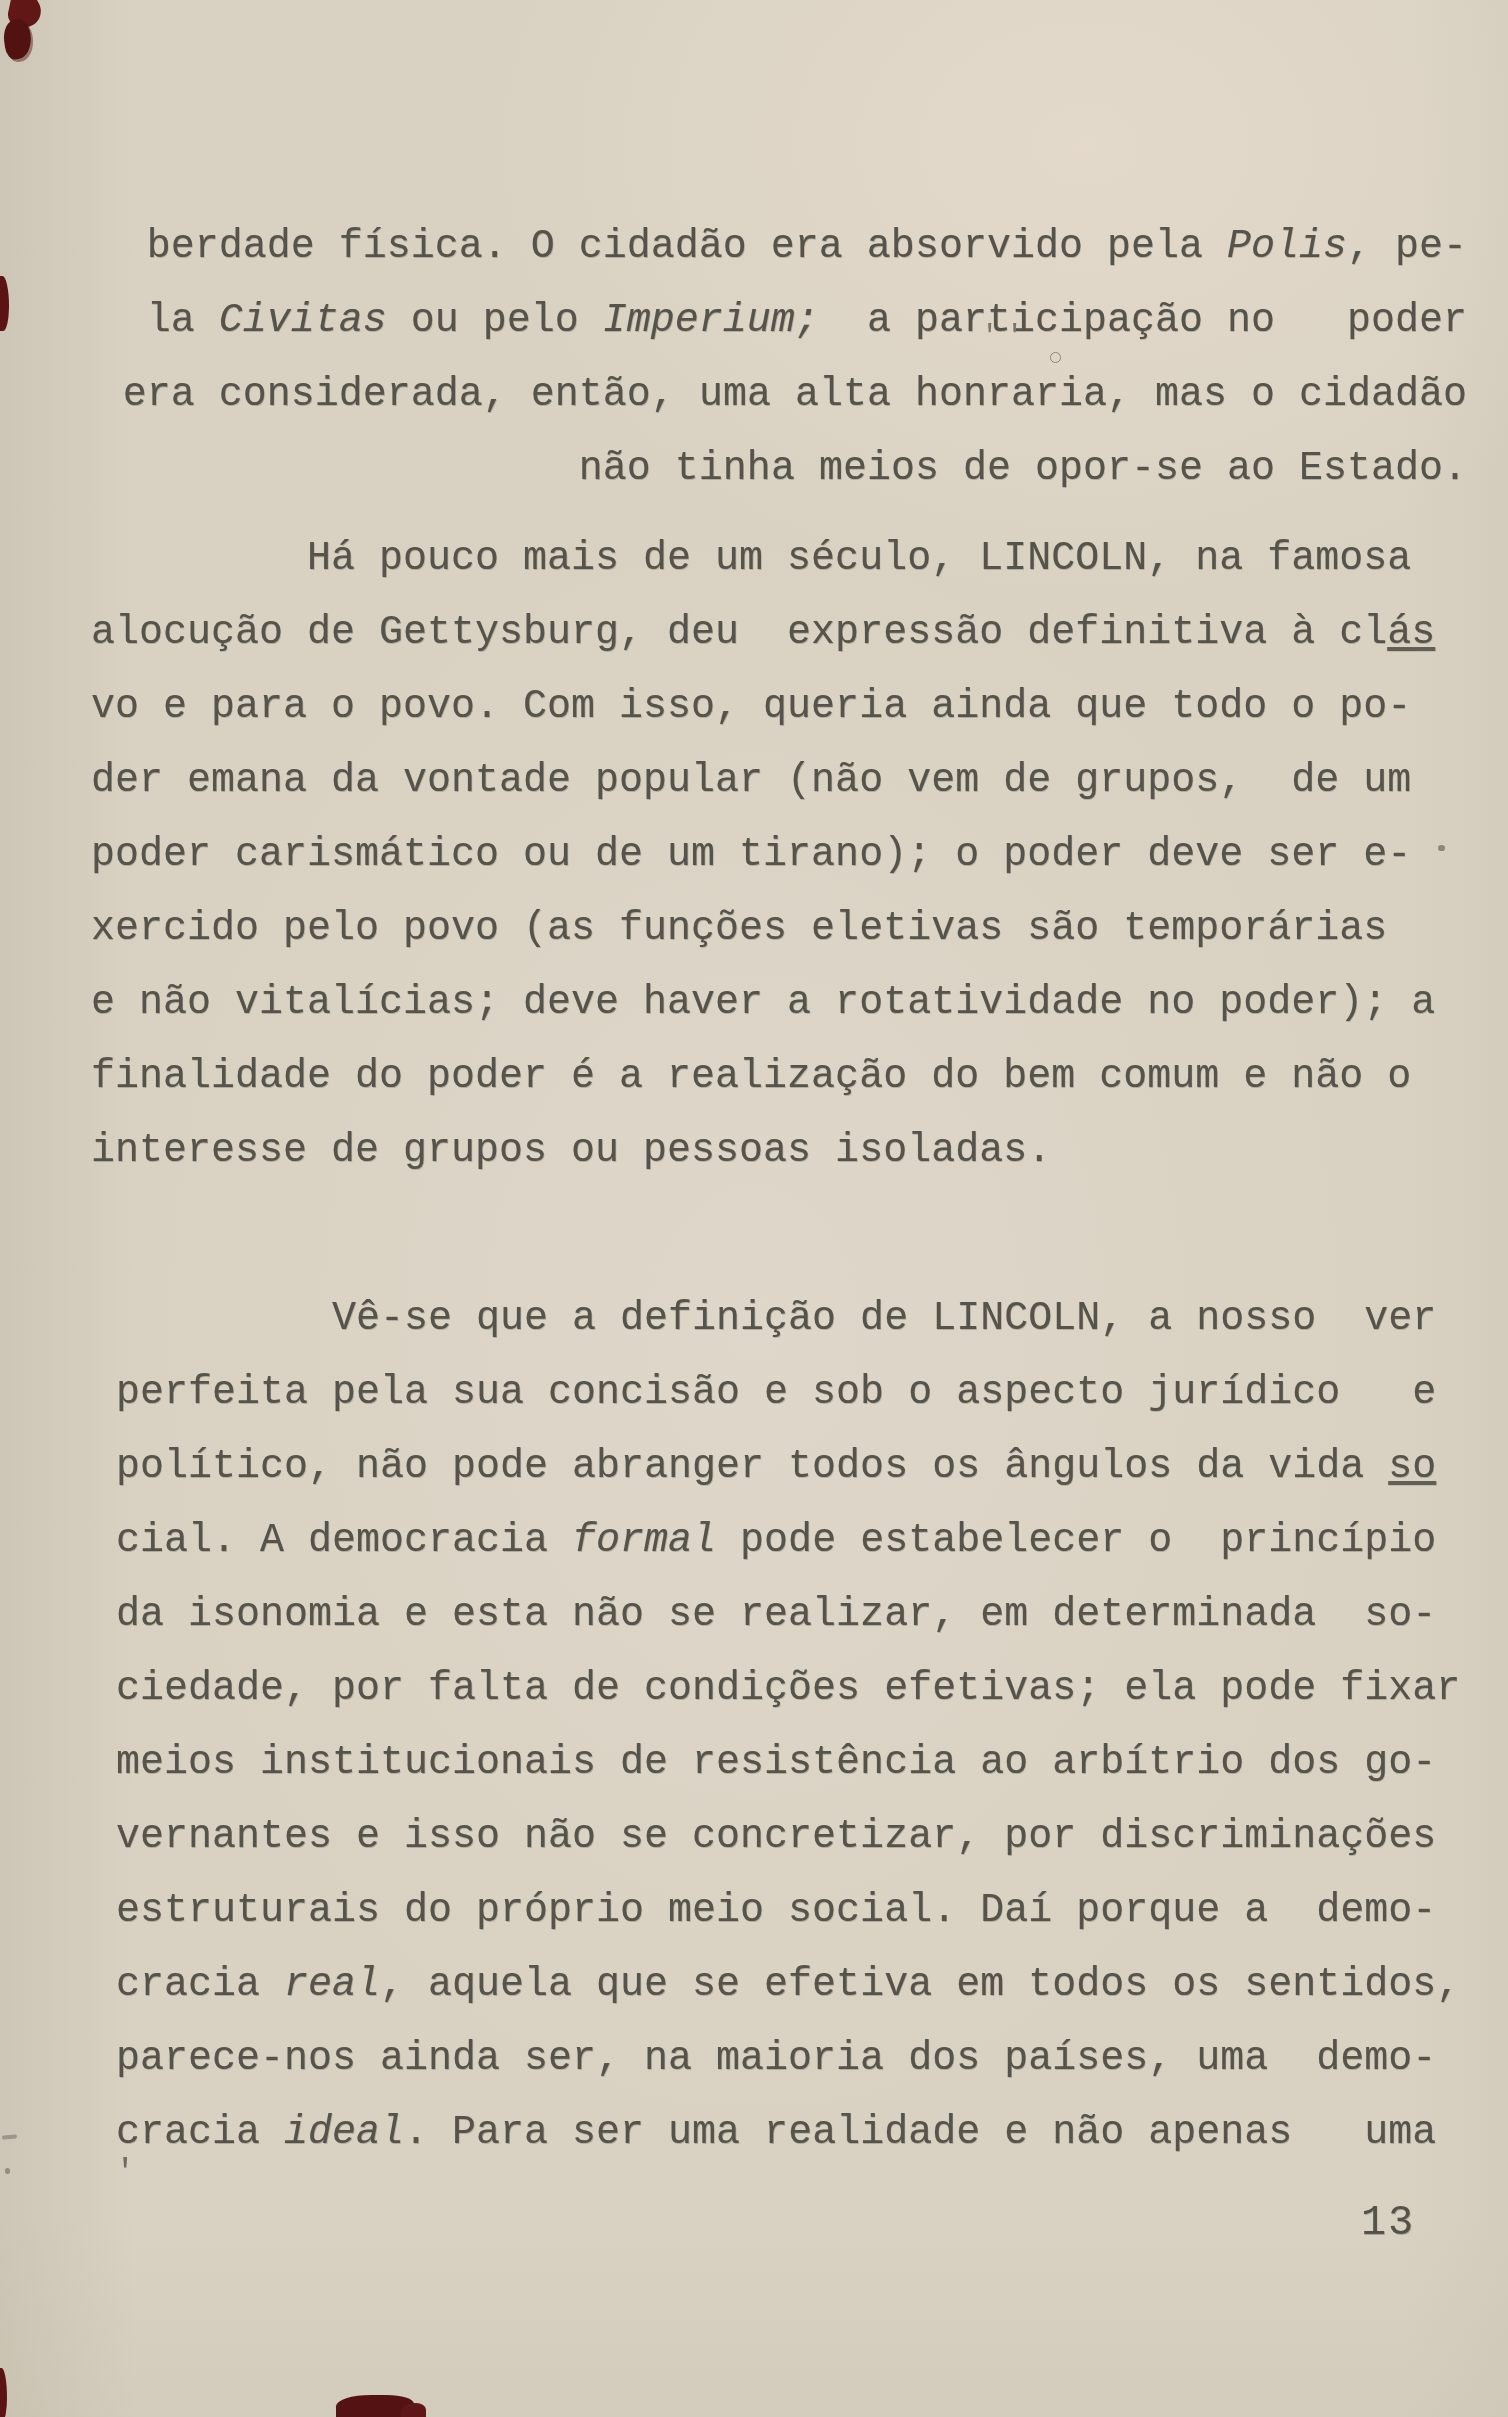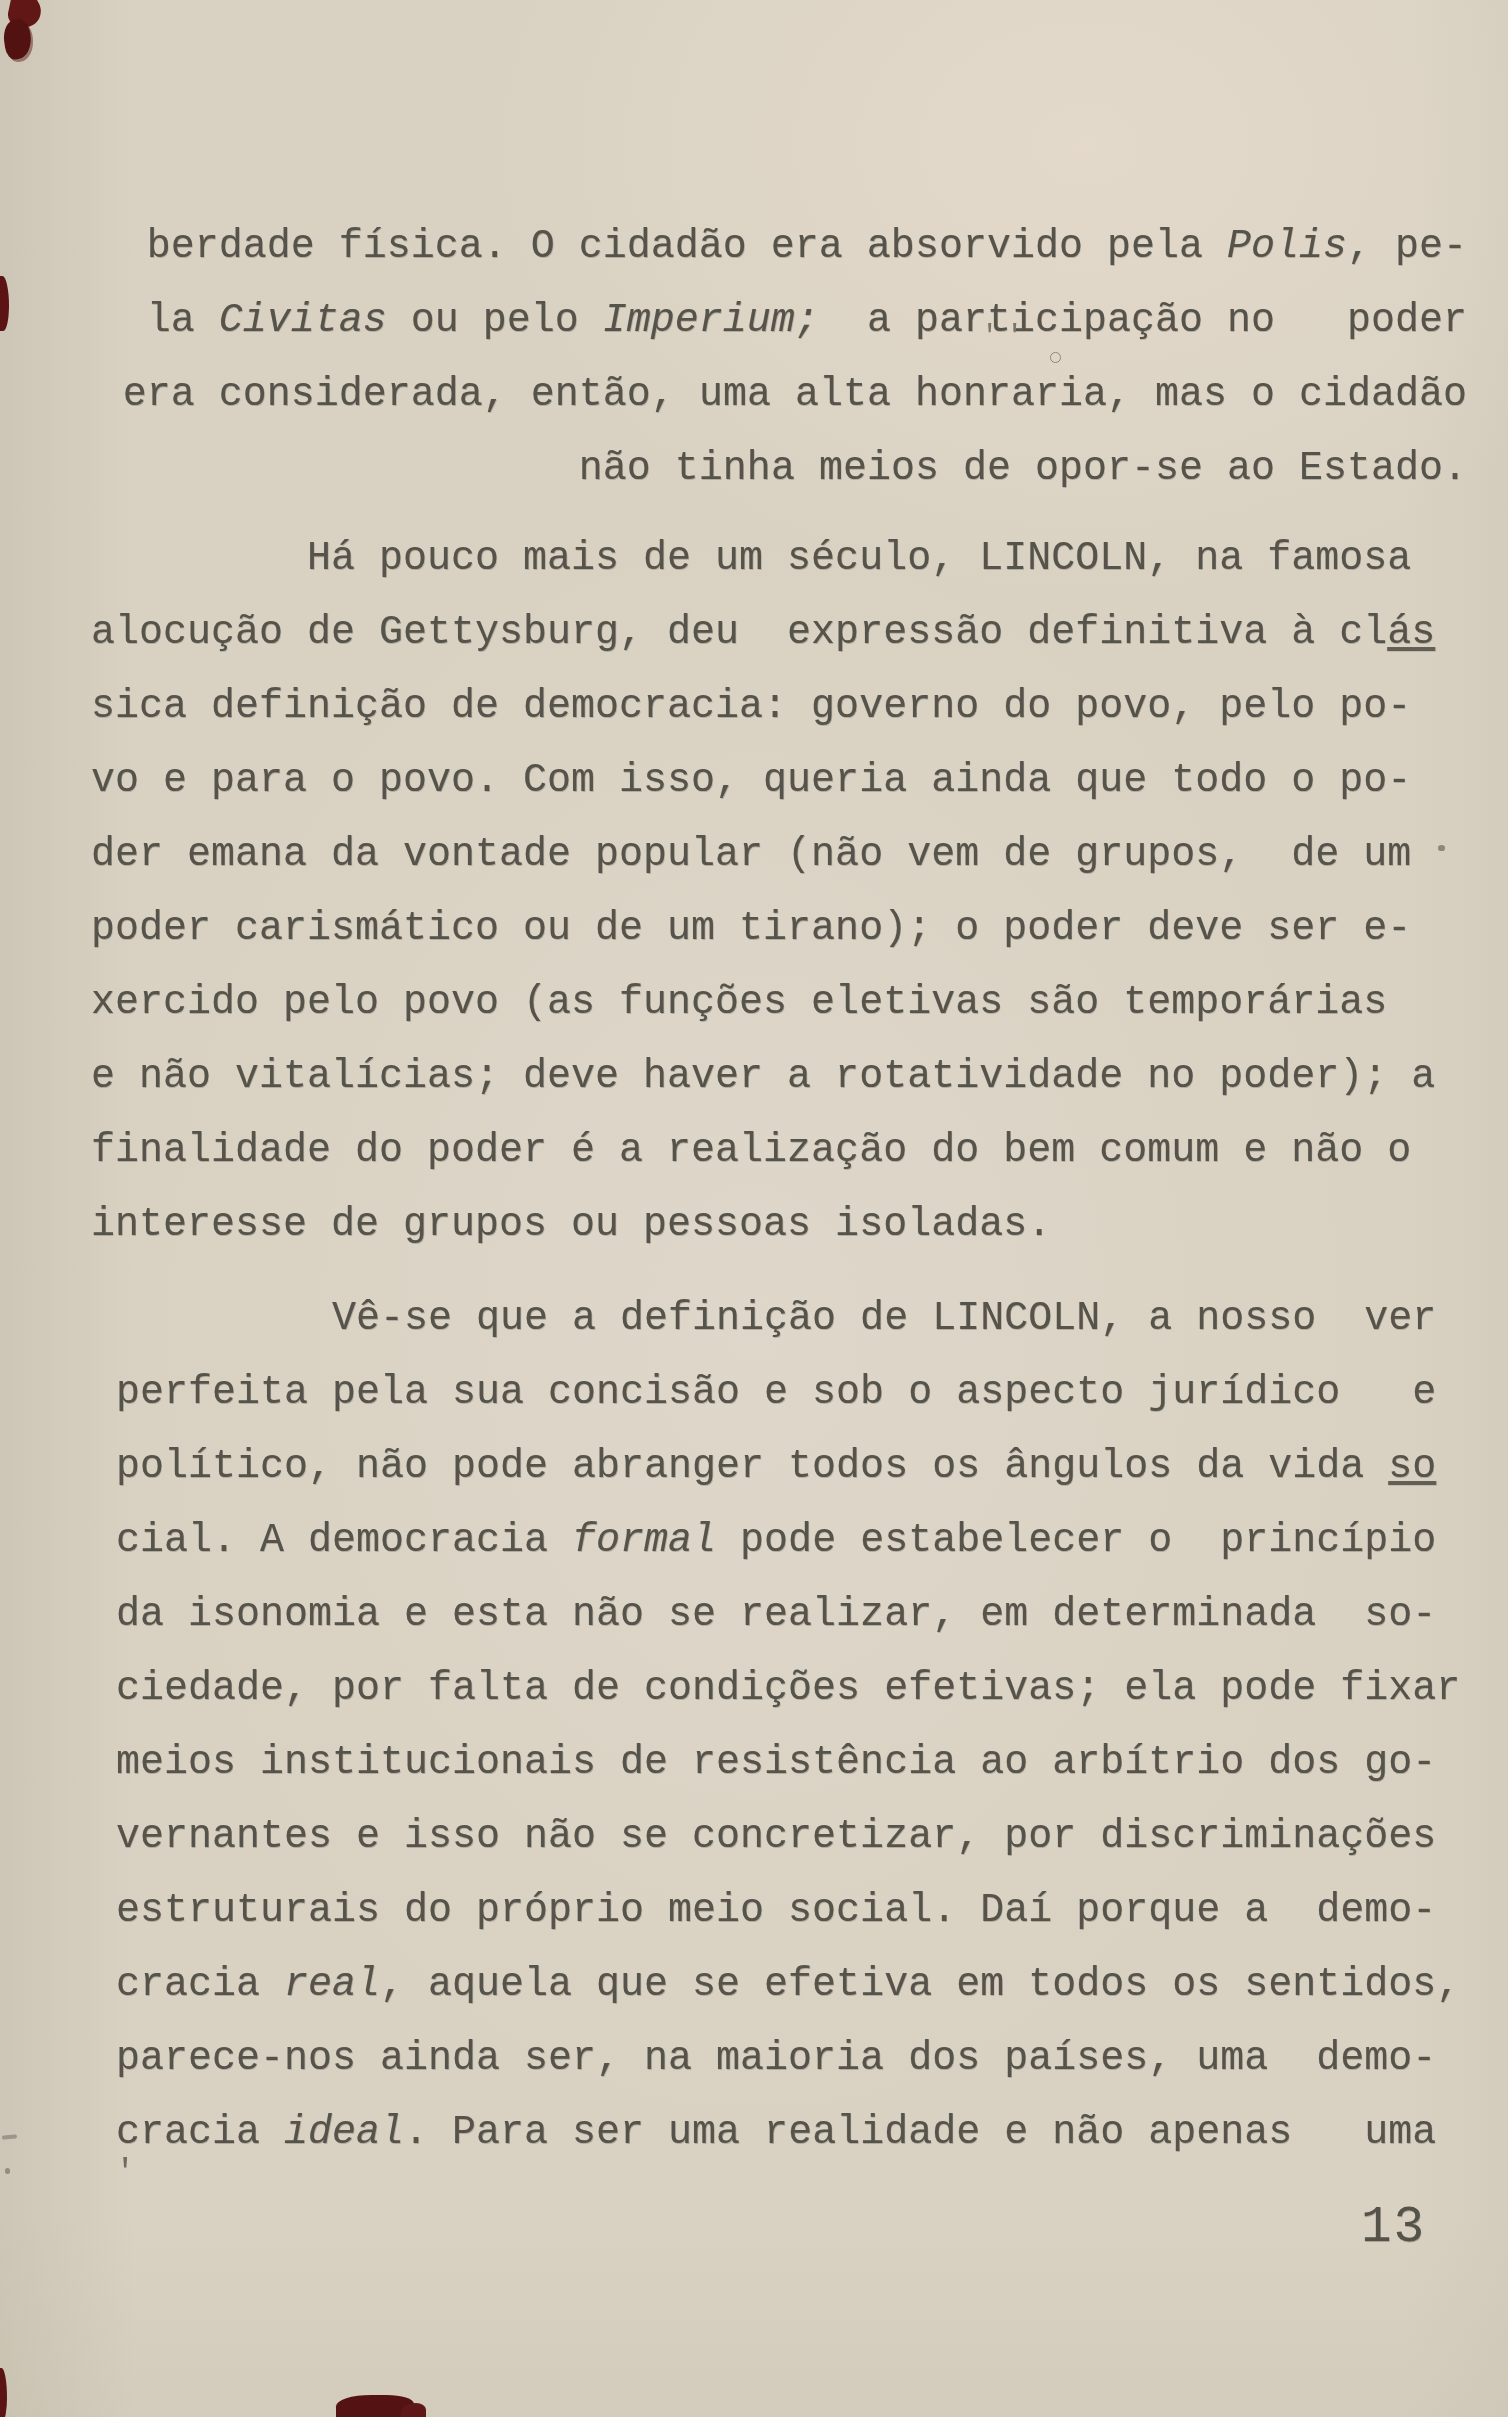--- a/index.html
+++ b/index.html
@@ -34,21 +34,21 @@
     text-underline-offset:3.8px;
     text-decoration-color:rgba(86,83,75,.85);
   }
   .ln .uline{
     text-decoration-thickness:2.9px;
     text-underline-offset:1.9px;
     text-decoration-color:rgba(86,83,75,.75);
   }
   .pageno{
     position:absolute;left:1361px;top:2199px;
-    font-size:51px;color:#55524a;letter-spacing:1.9px;
+    font-size:42px;color:#55524a;letter-spacing:1.9px;
     text-shadow:0.6px 0.6px 0 rgba(85,82,74,.35);
   }
   
   .stain{position:absolute;background:var(--stain);}
   .stain-tl-a{left:8.6px;top:-5.7px;width:32px;height:32.5px;border-radius:18% 62% 55% 40%;transform:rotate(12deg);background:#601715;}
   .stain-tl-b{left:3.8px;top:19px;width:27px;height:40px;border-radius:55% 45% 60% 35%;transform:rotate(-8deg);background:#521211;box-shadow:1.9px 2.9px 0 rgba(82,18,17,.45);}
   .stain-left{left:-3.8px;top:276px;width:12.4px;height:55px;border-radius:0 70% 60% 0;background:#5b1413;}
   .stain-bl{left:-2.9px;top:2368px;width:9.6px;height:52px;border-radius:0 60% 45% 0;background:#5b1413;}
   .stain-bottom{left:336px;top:2395px;width:78px;height:25px;border-radius:45% 35% 0 0;background:#551212;}
   .stain-bottom2{left:401px;top:2403px;width:25px;height:16.3px;border-radius:60% 40% 0 0;background:#5e1716;}
@@ -70,21 +70,20 @@
   <div id="text-root">
       <div class="para" style="top: 210px; text-align: right;">
         <div class="ln"><span>berdade física. O cidadão era absorvido pela </span><i>Polis</i><span>, pe-</span></div>
         <div class="ln"><span>la </span><i>Civitas</i><span> ou pelo </span><i>Imperium;</i><span>  a participação no   poder</span></div>
         <div class="ln"><span>era considerada, então, uma alta honraria, mas o cidadão</span></div>
         <div class="ln"><span>não tinha meios de opor-se ao Estado.</span></div>
       </div>
       <div class="para" style="top: 522px;">
         <div class="ln"><span>         Há pouco mais de um século, LINCOLN, na famosa</span></div>
         <div class="ln"><span>alocução de Gettysburg, deu  expressão definitiva à cl</span><span class="u">ás</span></div>
-        <div class="ln"><span>sica definição de democracia: governo do povo, pelo po-</span></div>
         <div class="ln"><span>vo e para o povo. Com isso, queria ainda que todo o po-</span></div>
         <div class="ln"><span>der emana da vontade popular (não vem de grupos,  de um</span></div>
         <div class="ln"><span>poder carismático ou de um tirano); o poder deve ser e-</span></div>
         <div class="ln"><span>xercido pelo povo (as funções eletivas são temporárias</span></div>
         <div class="ln"><span>e não vitalícias; deve haver a rotatividade no poder); a</span></div>
         <div class="ln"><span>finalidade do poder é a realização do bem comum e não o</span></div>
         <div class="ln"><span>interesse de grupos ou pessoas isoladas.</span></div>
       </div>
       <div class="para" style="top: 1282px; margin-left: 25px;">
         <div class="ln"><span>         Vê-se que a definição de LINCOLN, a nosso  ver</span></div>

